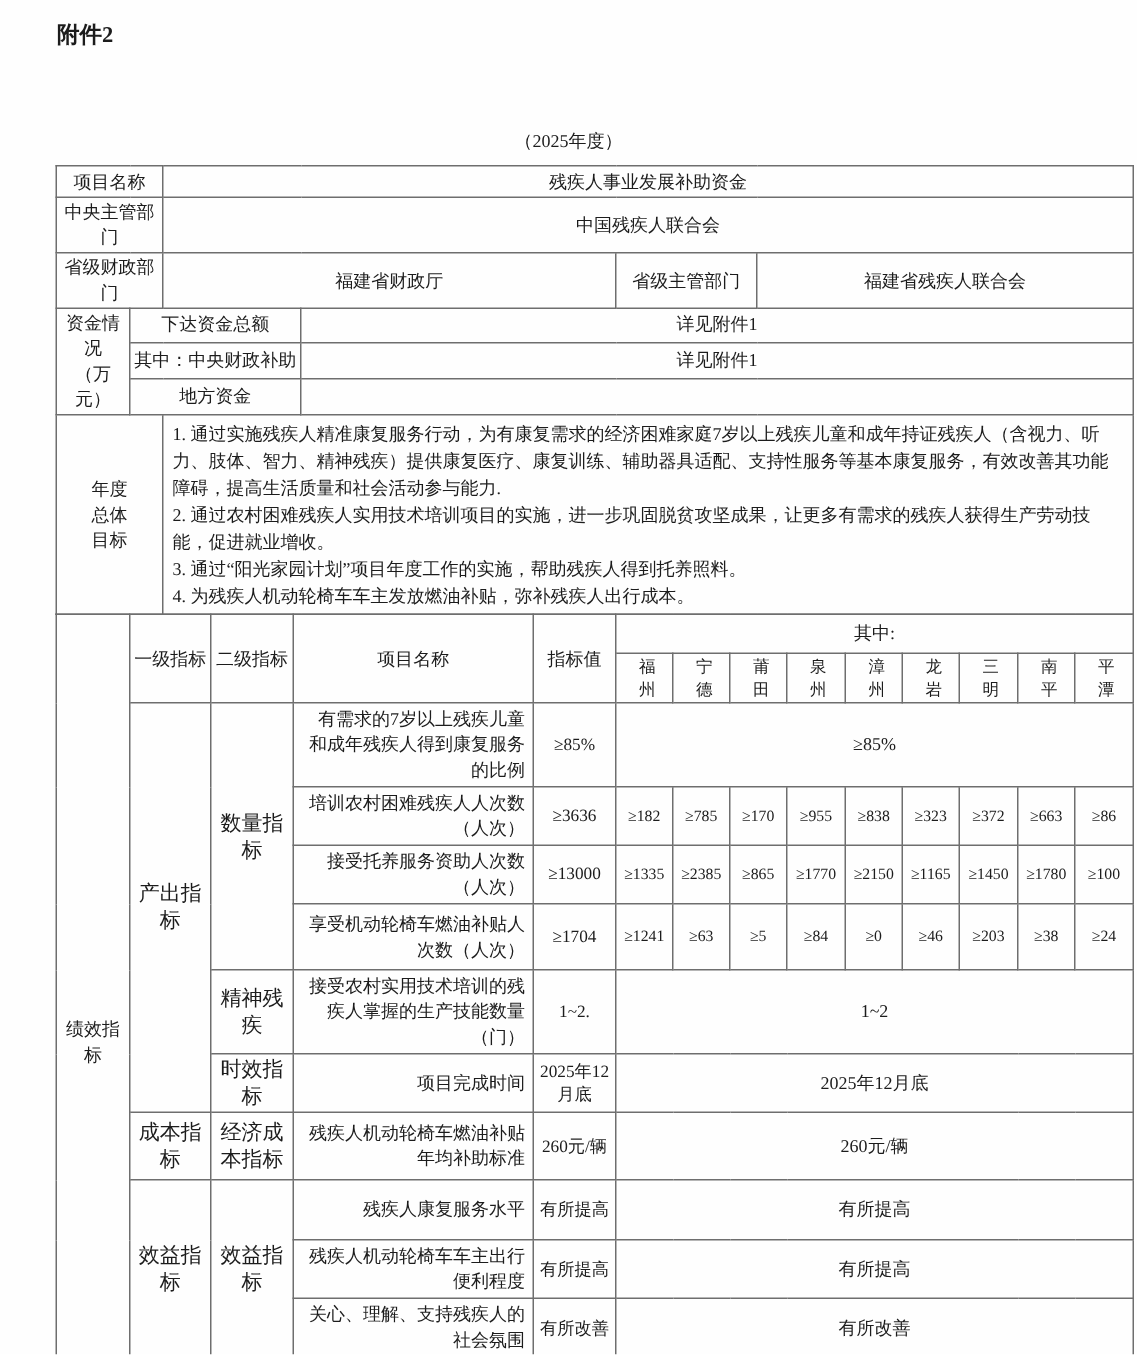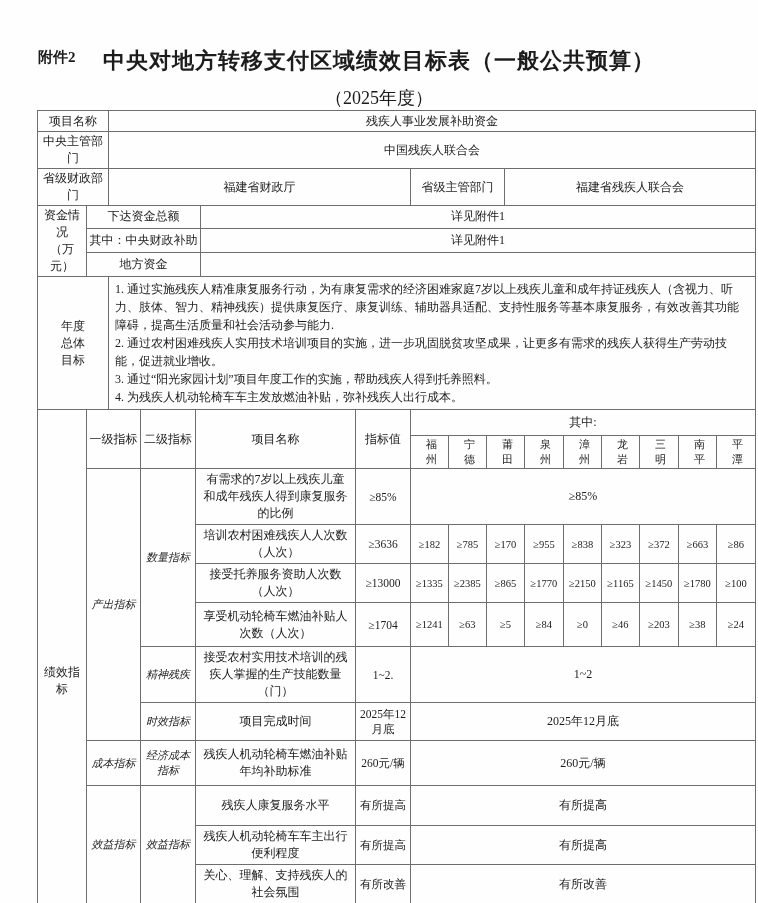--- a/index.html
+++ b/index.html
@@ -3,49 +3,48 @@
 <meta charset="utf-8">
 <style>
   html,body{margin:0;padding:0;background:#ffffff;}
   body{
     width:758px;height:903px;
     font-family:"Liberation Serif","DejaVu Serif",serif;
     color:#1c1c1c;
     -webkit-font-smoothing:antialiased;
   }
   .page{position:relative;width:758px;height:903px;background:#fefefe;overflow:hidden;}
-  .attach{position:absolute;left:38px;top:14px;font-size:15px;font-weight:bold;margin-top:34px;}
+  .attach{position:absolute;left:38px;top:14px;font-size:15px;font-weight:bold;}
   .title{position:absolute;left:0;top:46px;width:758px;text-align:center;
          font-size:22px;font-weight:bold;letter-spacing:1px;}
-  .subtitle{position:absolute;left:0;top:86px;width:758px;text-align:center;font-size:18px;}
+  .subtitle{position:absolute;left:0;top:86px;width:758px;text-align:center;font-size:12px;}
   .tables{position:absolute;left:37px;top:110px;width:718px;}
   table{border-collapse:collapse;table-layout:fixed;width:718px;}
   .t2{margin-top:-1px;}
   td{border:1px solid #6e6e6e;font-size:12px;text-align:center;vertical-align:middle;
      padding:1px 2px;overflow:hidden;}
-  td.left{text-align:center;padding:2px 5px;margin-left:21px;}
+  td.left{text-align:right;padding:2px 5px;margin-left:21px;}
   td.goalcell{text-align:left;vertical-align:middle;padding:3px 6px;}
   .goalline{font-size:12px;line-height:1.5;}
   .prelabel{white-space:pre-line;}
   .cityhead{font-size:11px;padding:1px 15px;}
   .cityval{font-size:10.5px;padding:5px 0;}
-  .lv{font-size:11px;padding:1px 0;font-style:italic;}
+  .lv{font-size:14px;padding:1px 0;}
   .valcol{font-size:11.5px;padding:1px 1px;}
   
   .h19{height:19px}.h21{height:21px}.h26{height:26px}.h116{height:116px}
   .h37{height:37px}.h38{height:38px}.h39{height:39px}.h40{height:40px}
   .h43{height:32px}.h44{height:44px}.h45{height:45px}.h48{height:48px}
 </style>
 </head>
 <body>
 
 <div class="page">
 
   <div class="attach">附件2</div>
-  <div class="title">中央对地方转移支付区域绩效目标表（一般公共预算）</div>
   <div class="subtitle">（2025年度）</div>
 
   <div class="tables">
 
     <table class="t1">
       <colgroup>
         <col style="width:49px">
           <col style="width:22px">
           <col style="width:92px">
         <col style="width:210px">

